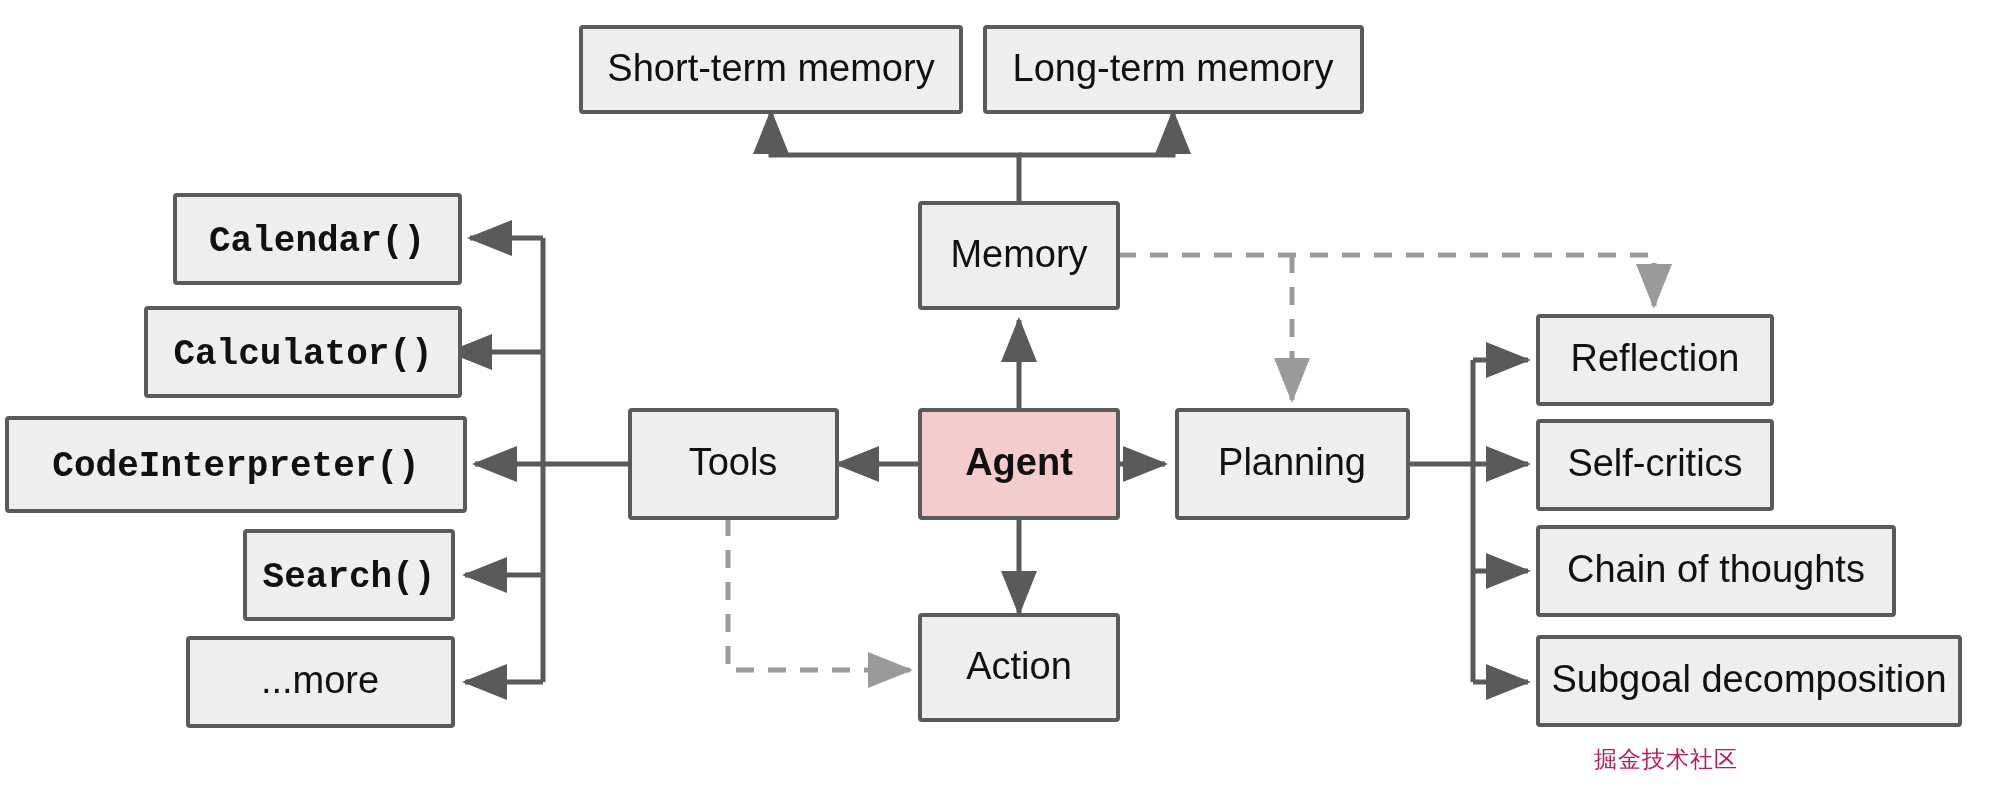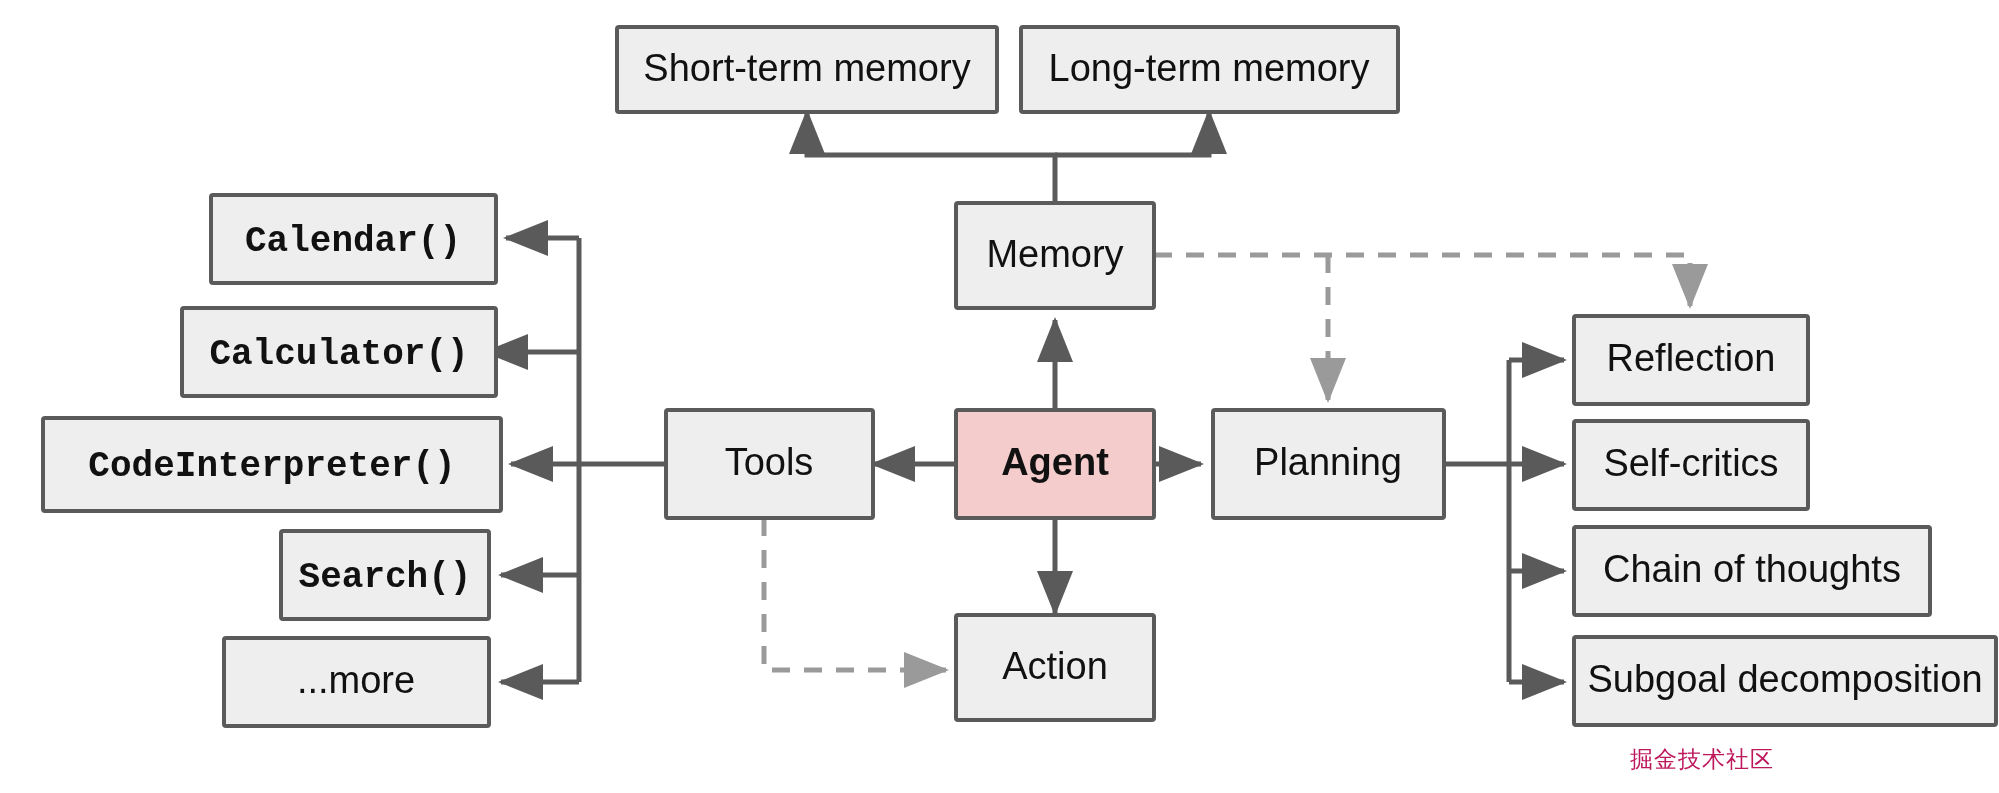--- a/index.html
+++ b/index.html
@@ -1,18 +1,18 @@
 <!DOCTYPE html>
 <html><head>
 <meta charset="utf-8">
 <style>
   html,body{margin:0;padding:0;background:#ffffff;}
   body{width:1999px;height:793px;overflow:hidden;
        font-family:"Liberation Sans", sans-serif;}
-  #stage{position:relative;width:1869px;height:793px;background:#fff;margin-left:36px;}
+  #stage{position:relative;width:1869px;height:793px;background:#fff;}
   svg#diagram{position:absolute;left:0;top:0;width:1999px;height:793px;}
   .node-rect{fill:#eeeeee;stroke:#5a5a5a;stroke-width:4;}
   .node-rect.accent{fill:#f5cccc;stroke:#5a5a5a;}
   .node-label{font-family:"Liberation Sans", sans-serif;font-size:38px;fill:#111111;
               text-anchor:middle;dominant-baseline:middle;}
   .node-label.mono{font-family:"Liberation Mono", monospace;font-size:36px;font-weight:bold;
               letter-spacing:0px;}
   .node-label.bold{font-weight:bold;}
   .edge{stroke:#5a5a5a;stroke-width:5;fill:none;}
   .edge.dashed{stroke:#9a9a9a;stroke-width:5;stroke-dasharray:18 14;}

